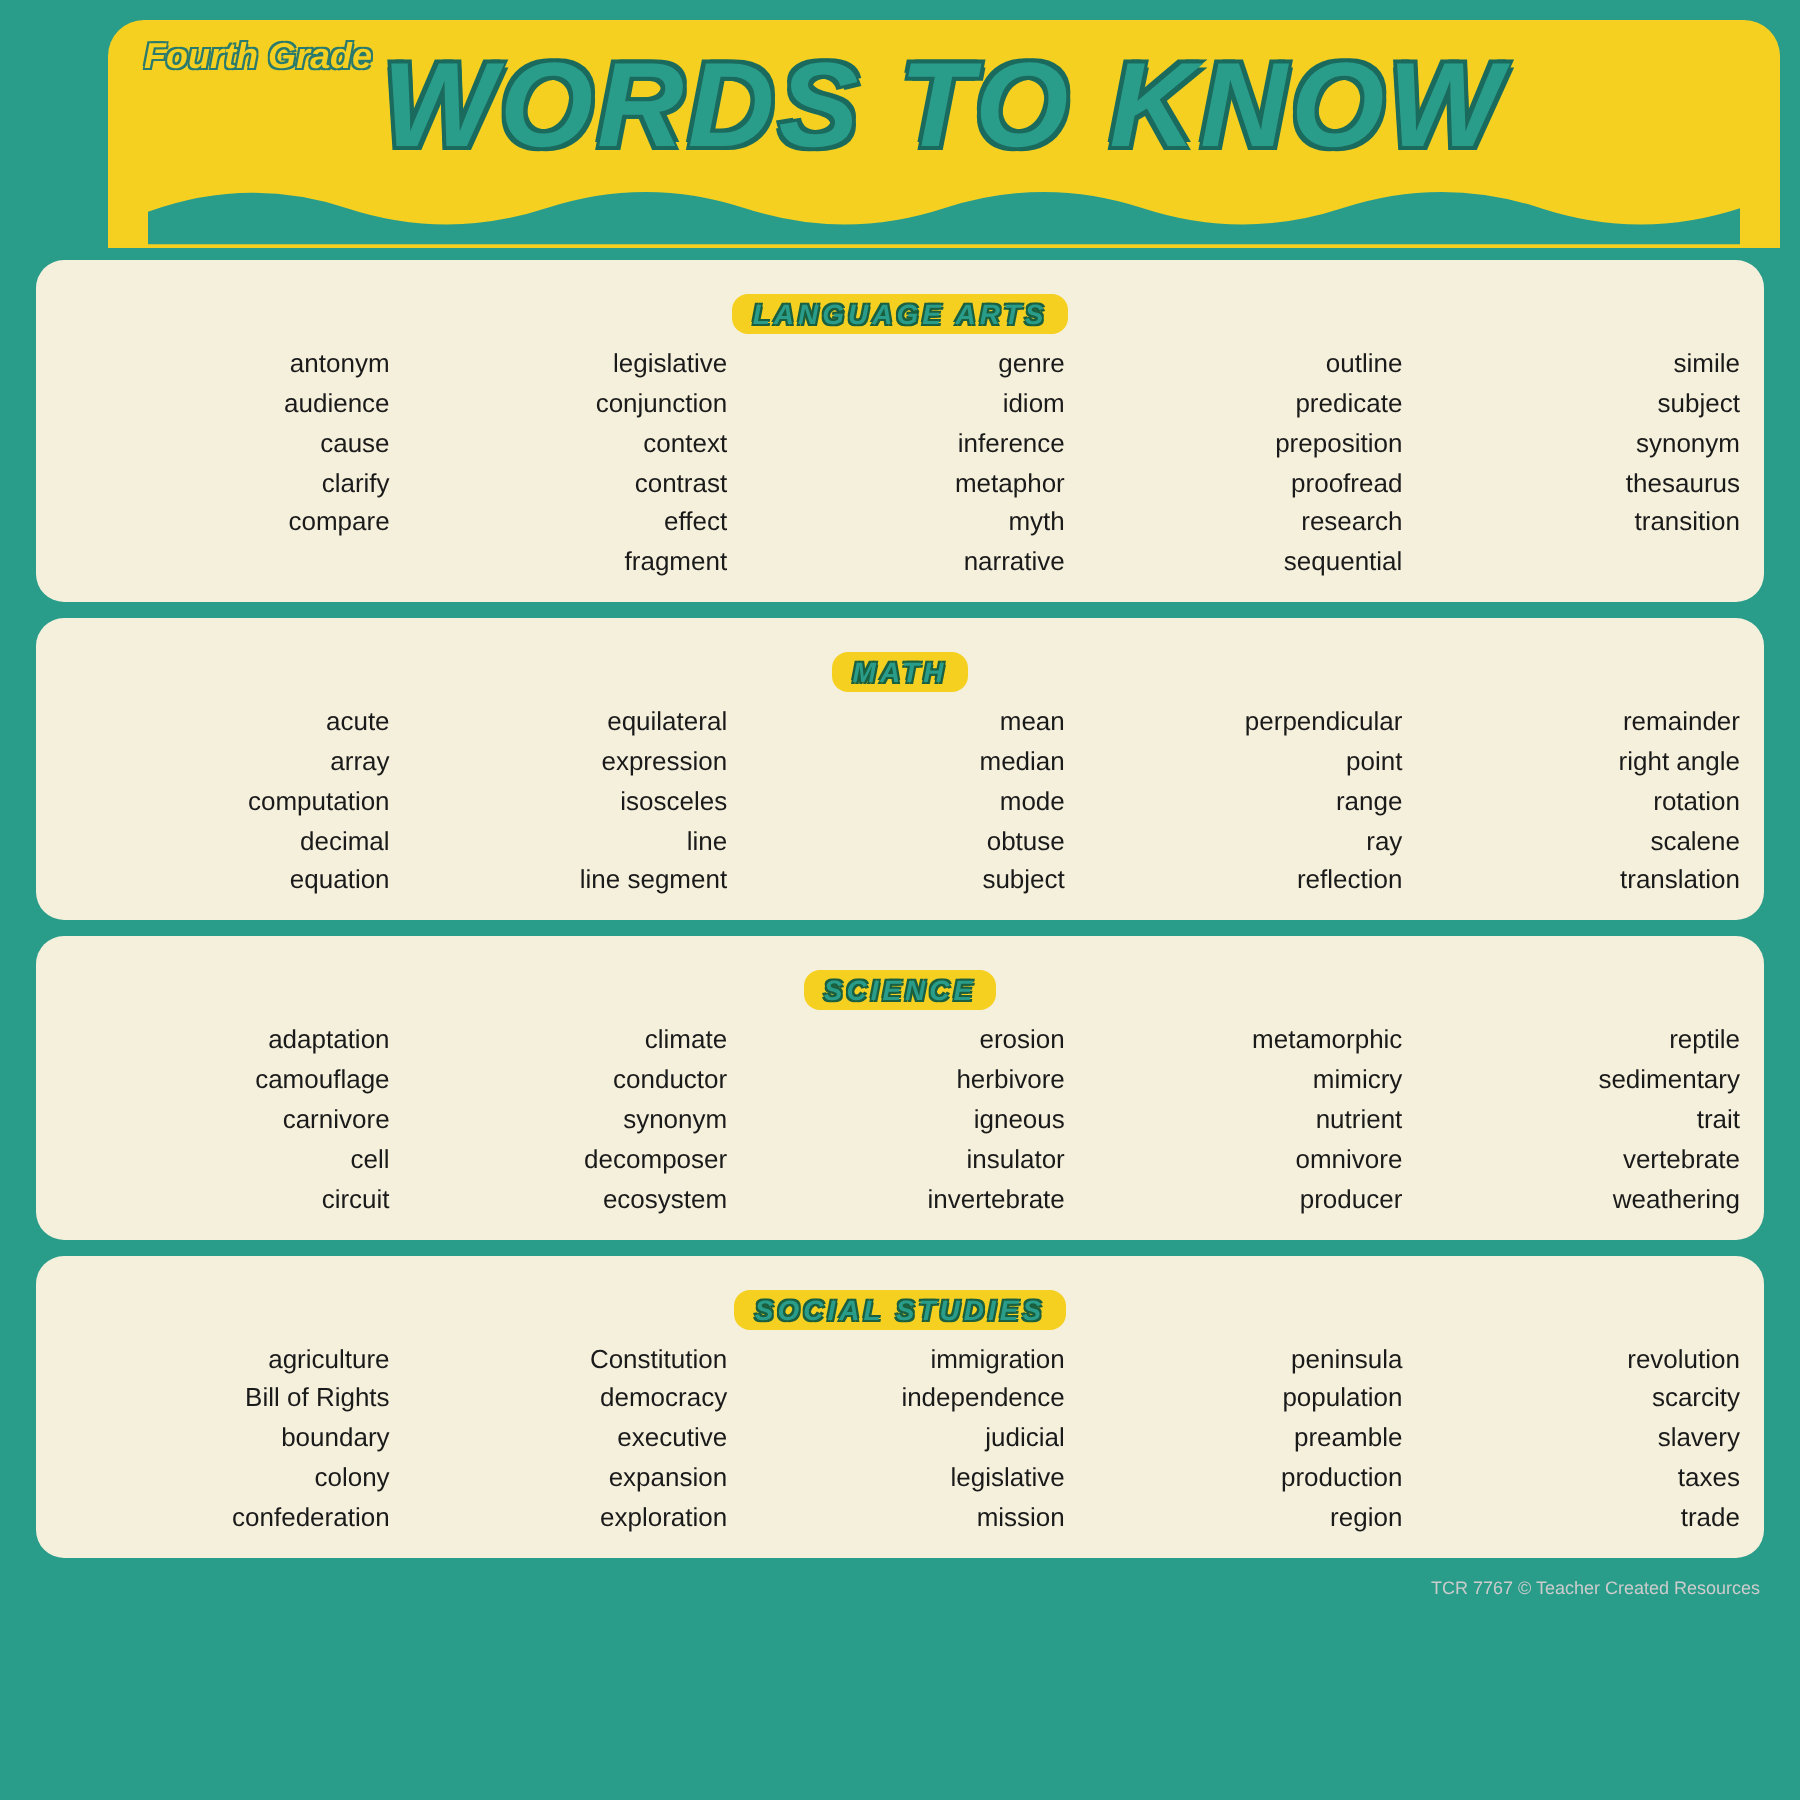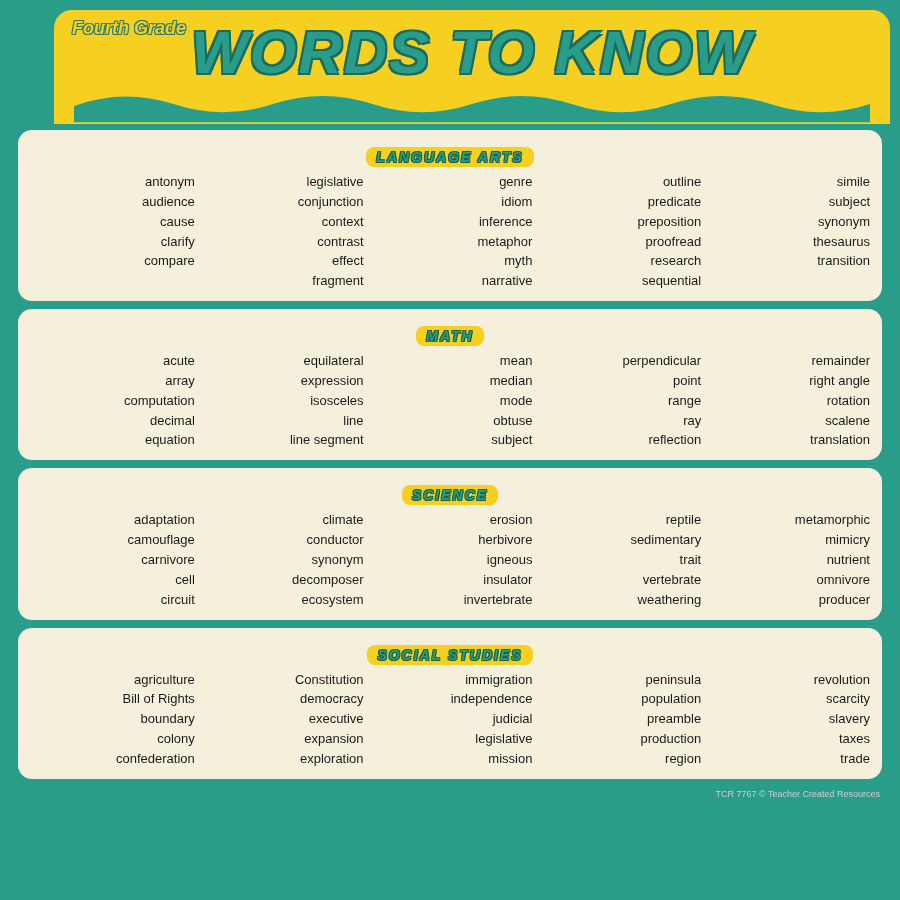--- a/index.html
+++ b/index.html
@@ -246,33 +246,33 @@
           <span class="word-item">ecosystem</span>
         </div>
         <div class="word-col">
           <span class="word-item">erosion</span>
           <span class="word-item">herbivore</span>
           <span class="word-item">igneous</span>
           <span class="word-item">insulator</span>
           <span class="word-item">invertebrate</span>
         </div>
         <div class="word-col">
+          <span class="word-item">metamorphic</span>
+          <span class="word-item">mimicry</span>
+          <span class="word-item">nutrient</span>
+          <span class="word-item">omnivore</span>
+          <span class="word-item">producer</span>
+        </div>
+        <div class="word-col">
           <span class="word-item">reptile</span>
           <span class="word-item">sedimentary</span>
           <span class="word-item">trait</span>
           <span class="word-item">vertebrate</span>
           <span class="word-item">weathering</span>
         </div>
-        <div class="word-col">
-          <span class="word-item">metamorphic</span>
-          <span class="word-item">mimicry</span>
-          <span class="word-item">nutrient</span>
-          <span class="word-item">omnivore</span>
-          <span class="word-item">producer</span>
-        </div>
       </div>
     </div>
 
     <div class="section-box">
       <div class="section-header">
         <span class="section-title">SOCIAL STUDIES</span>
       </div>
       <div class="words-grid">
         <div class="word-col">
           <span class="word-item">agriculture</span>

